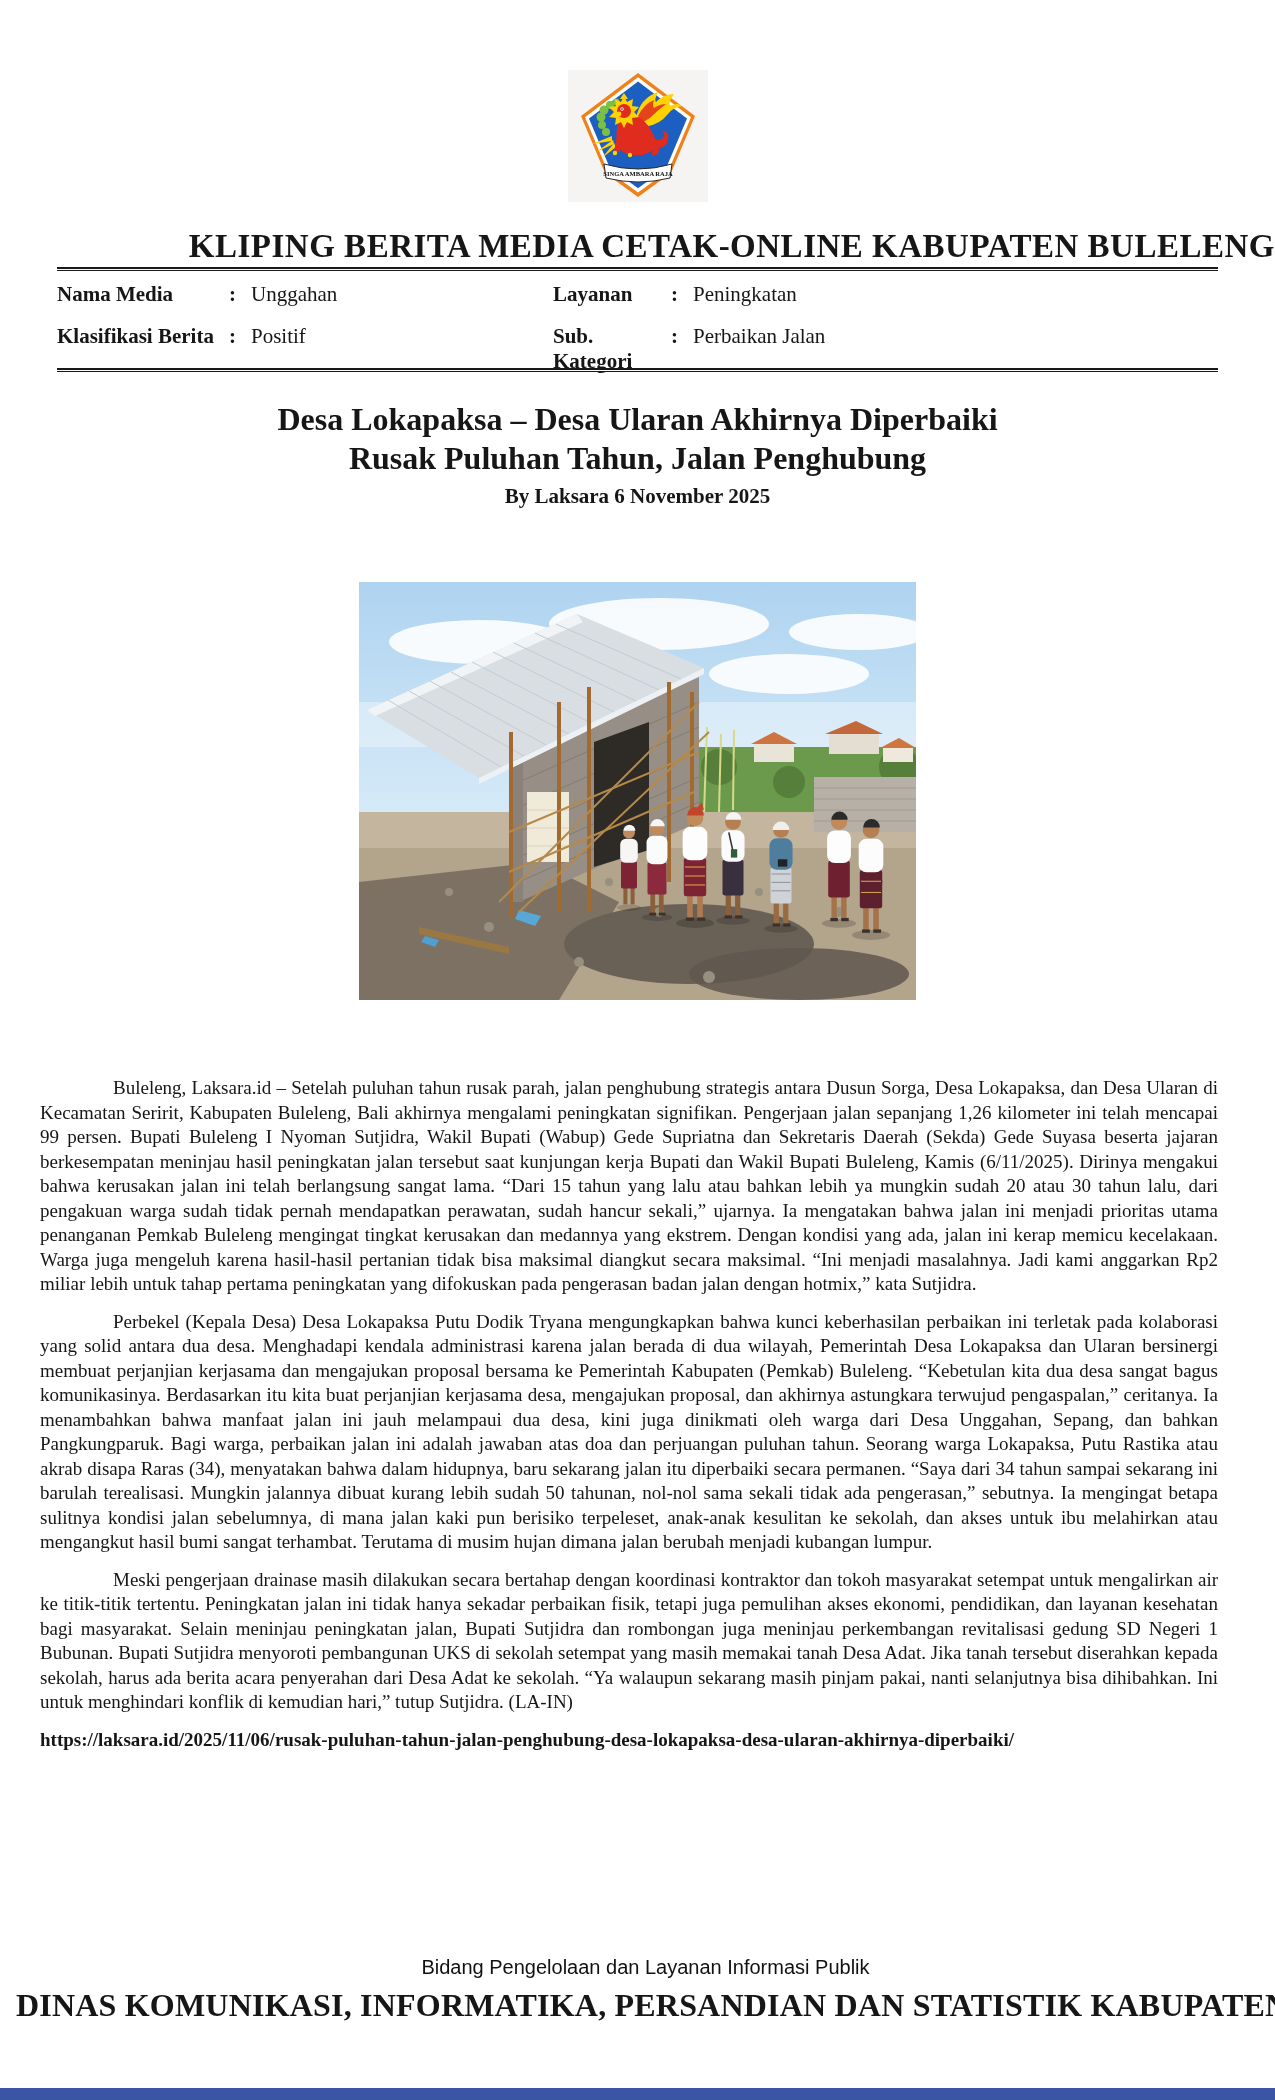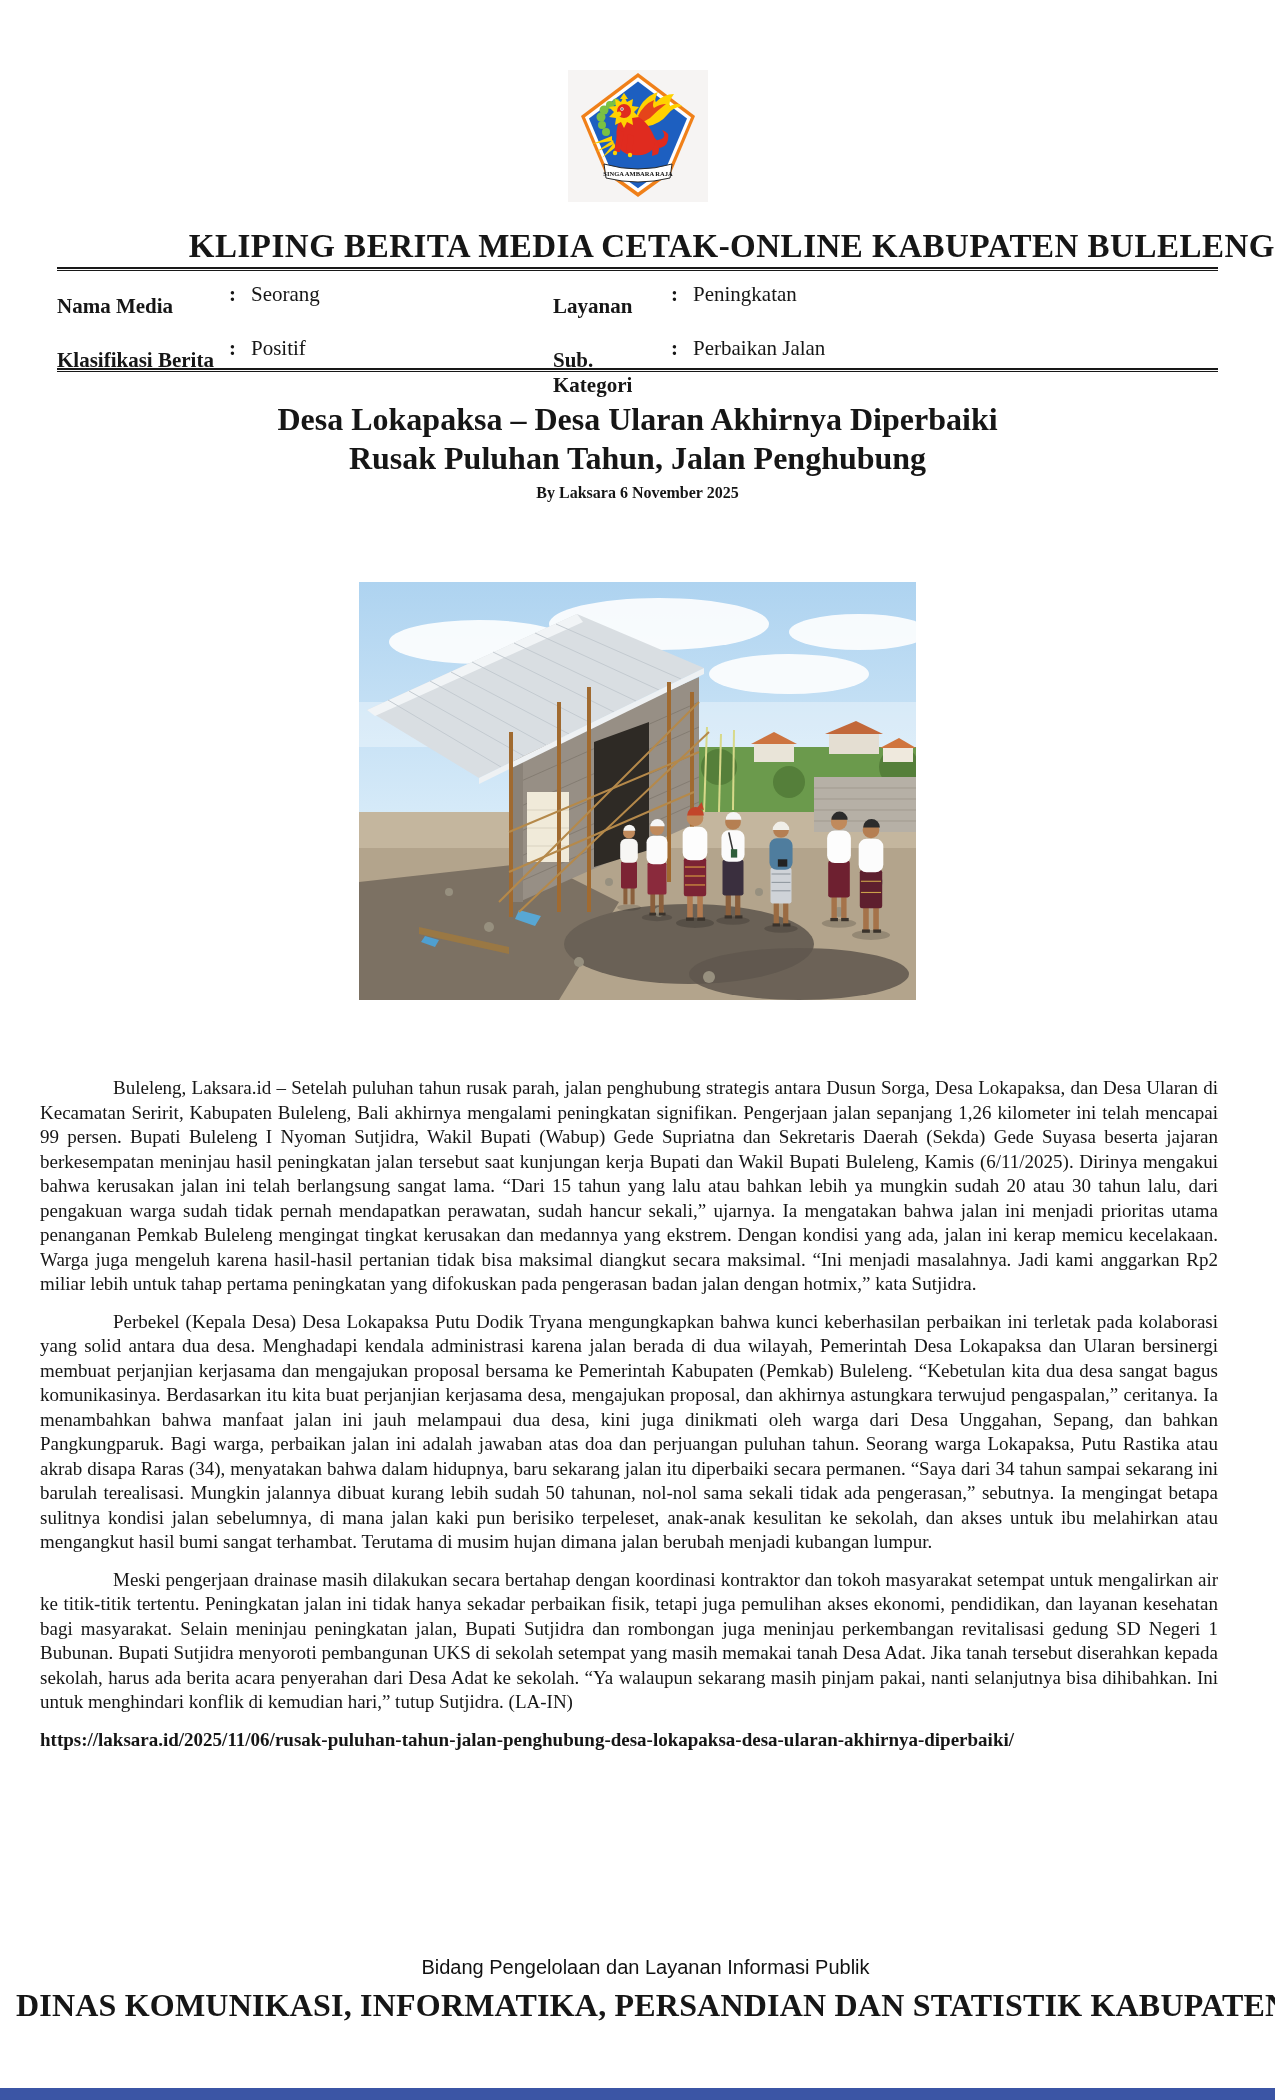--- a/index.html
+++ b/index.html
@@ -20,27 +20,27 @@
     position:absolute;top:228px;left:0;right:0;text-align:right;
     font-size:33px;font-weight:bold;letter-spacing:.5px;white-space:nowrap;
   }
   .rule{position:absolute;left:57px;right:57px;height:4px;
     background:linear-gradient(to bottom,#181818 0,#181818 2.2px,#fbfbfb 2.2px,#fbfbfb 2.8px,#181818 2.8px,#181818 4px);}
   .rule1{top:267px;} .rule2{top:368px;}
   .meta{position:absolute;top:282px;left:57px;right:57px;font-size:21px;}
   .meta-row{display:flex;margin-bottom:17px;}
   .meta-cell{display:flex;}
   .meta-cell.left{width:496px;}
-  .m-label{font-weight:bold;width:172px;flex:none;margin-top:12px;}
+  .m-label{font-weight:bold;width:172px;flex:none;}
   .meta-cell.right .m-label{width:118px;}
   .m-colon{width:16px;flex:none;font-weight:bold;}
   .m-value{margin-left:6px;}
   .article-head{position:absolute;top:400px;left:0;right:0;text-align:center;}
   .article-title{font-size:32px;line-height:39px;font-weight:bold;}
-  .article-byline{font-size:16px;font-weight:bold;margin-top:6px;}
+  .article-byline{font-size:21px;font-weight:bold;margin-top:6px;}
   .photo{position:absolute;top:582px;left:359px;width:557px;height:418px;}
   .photo svg{display:block;width:100%;height:100%;}
   .body-text{position:absolute;top:1076px;left:40px;right:57px;
     font-size:19px;line-height:24.5px;text-align:justify;}
   .body-text p{margin:0;text-indent:73px;}
   .body-text p + p{margin-top:13px;}
   .article-url{margin-top:13px;font-weight:bold;font-size:19px;text-indent:0;
     color:var(--text);text-decoration:none;display:block;}
   .footer{position:absolute;top:1956px;left:16px;right:0;text-align:center;}
   .footer-line1{font-family:"Liberation Sans","DejaVu Sans",sans-serif;font-size:20px;color:#111;}
@@ -98,21 +98,21 @@
 </div>
 
 <div class="page-title">KLIPING BERITA MEDIA CETAK-ONLINE KABUPATEN BULELENG</div>
 <div class="rule rule1"></div>
 
 <div class="meta">
   <div class="meta-row">
     <div class="meta-cell left">
       <span class="m-label">Nama Media</span>
       <span class="m-colon">:</span>
-      <span class="m-value">Seorang</span>
+      <span class="m-value">Unggahan</span>
     </div>
     <div class="meta-cell right">
       <span class="m-label">Layanan</span>
       <span class="m-colon">:</span>
       <span class="m-value">Peningkatan</span>
     </div>
   </div>
   <div class="meta-row">
     <div class="meta-cell left">
       <span class="m-label">Klasifikasi Berita</span>

